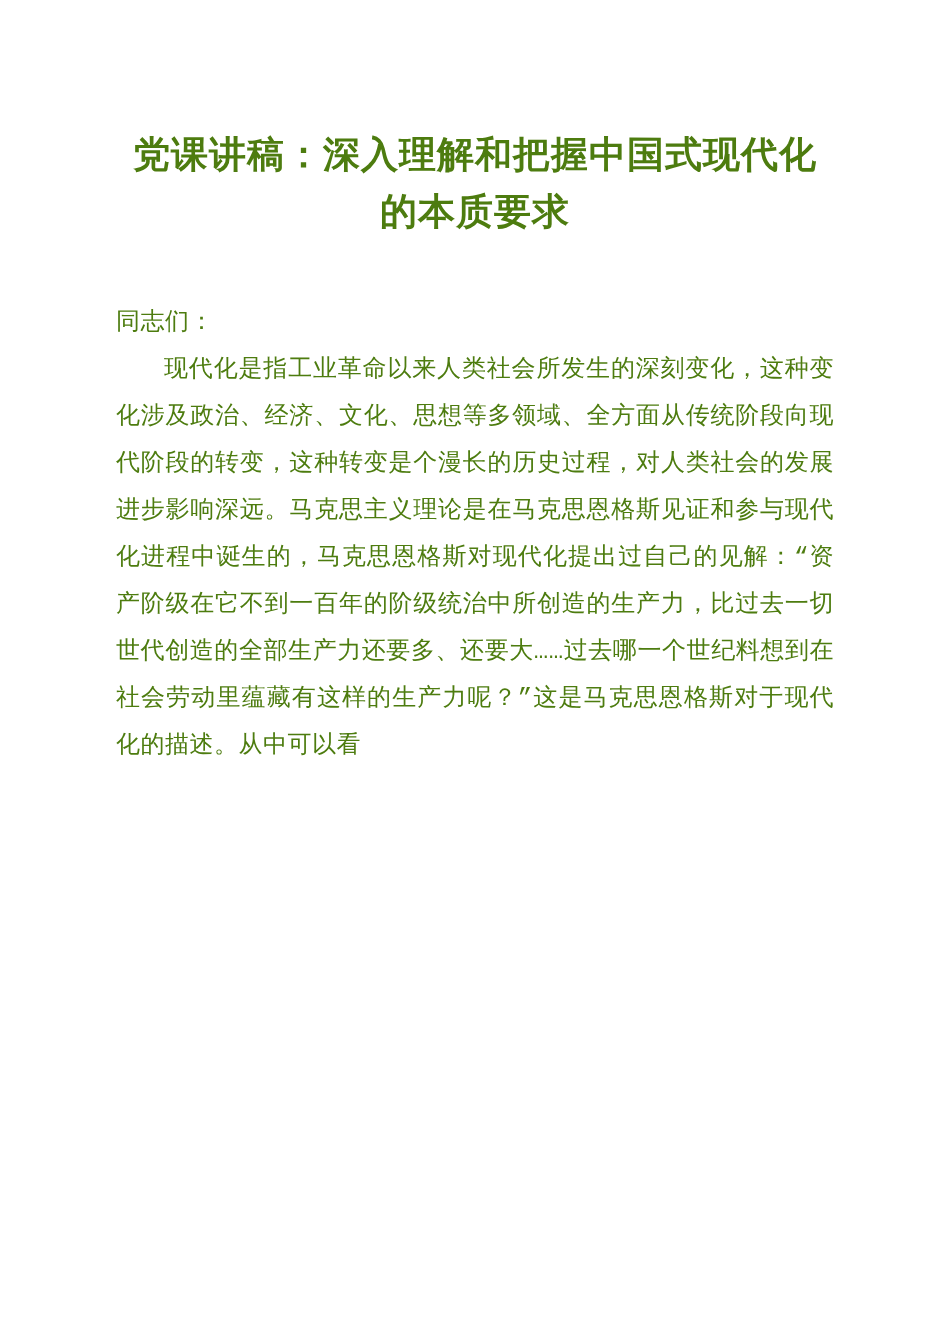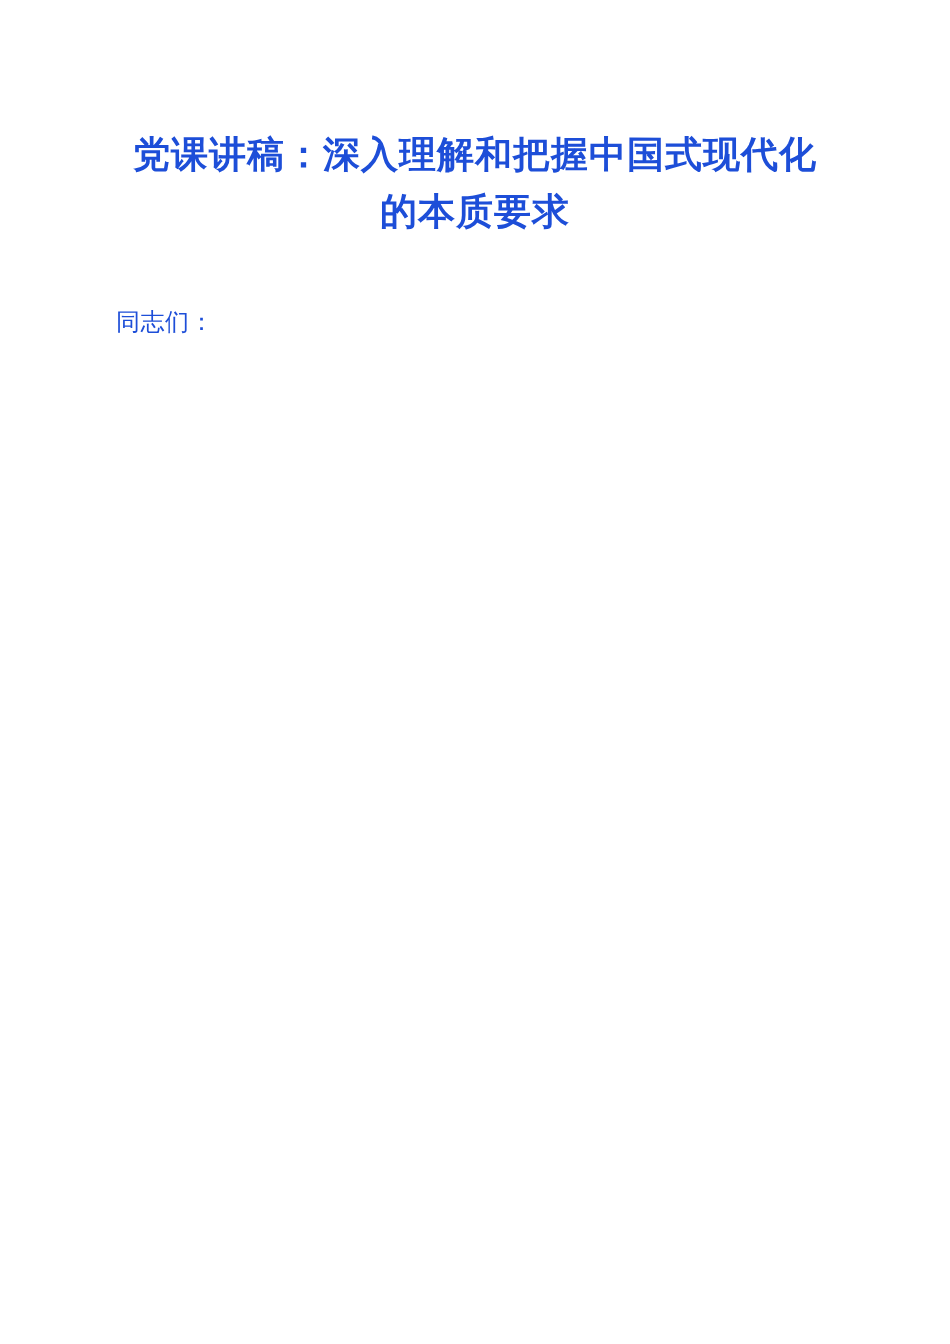--- a/index.html
+++ b/index.html
@@ -9,38 +9,39 @@
     }
     .page {
       position: relative;
       width: 950px;
       height: 1344px;
       margin: 0 auto;
       background: #ffffff;
       box-sizing: border-box;
       padding: 126px 116px 0 116px;
       font-family: "Liberation Serif", "DejaVu Serif", serif;
-      color: #1d4ed8;
+      color: #4d7c0f;
       overflow: hidden;
     }
     .doc-title {
       font-size: 37px;
       font-weight: bold;
       text-align: center;
       line-height: 1.55;
       margin: 0 0 58px 0;
       letter-spacing: 1px;
       font-family: "Liberation Serif", "DejaVu Serif", serif;
     }
     .para {
       margin: 0;
       font-size: 24px;
       line-height: 47px;
       text-align: justify;
       letter-spacing: 0.5px;
+      font-family: Liberation Mono, monospace;
     }
     .para.salutation {
       text-indent: 0;
     }
     .para.body-indent {
       text-indent: 2em;
     }
     .para.heading1 {
       text-indent: 2em;
       font-weight: bold;
@@ -57,14 +58,15 @@
 
 <div class="page">
 
   <h1 class="doc-title">党课讲稿：深入理解和把握中国式现代化的本质要求</h1>
 
   <p class="para salutation">同志们：</p>
 
 
 
 
+  <p class="para body-indent">现代化是指工业革命以来人类社会所发生的深刻变化，这种变化涉及政治、经济、文化、思想等多领域、全方面从传统阶段向现代阶段的转变，这种转变是个漫长的历史过程，对人类社会的发展进步影响深远。马克思主义理论是在马克思恩格斯见证和参与现代化进程中诞生的，马克思恩格斯对现代化提出过自己的见解：“资产阶级在它不到一百年的阶级统治中所创造的生产力，比过去一切世代创造的全部生产力还要多、还要大……过去哪一个世纪料想到在社会劳动里蕴藏有这样的生产力呢？”这是马克思恩格斯对于现代化的描述。从中可以看</p>
 
 </div>
 
 </body></html>

